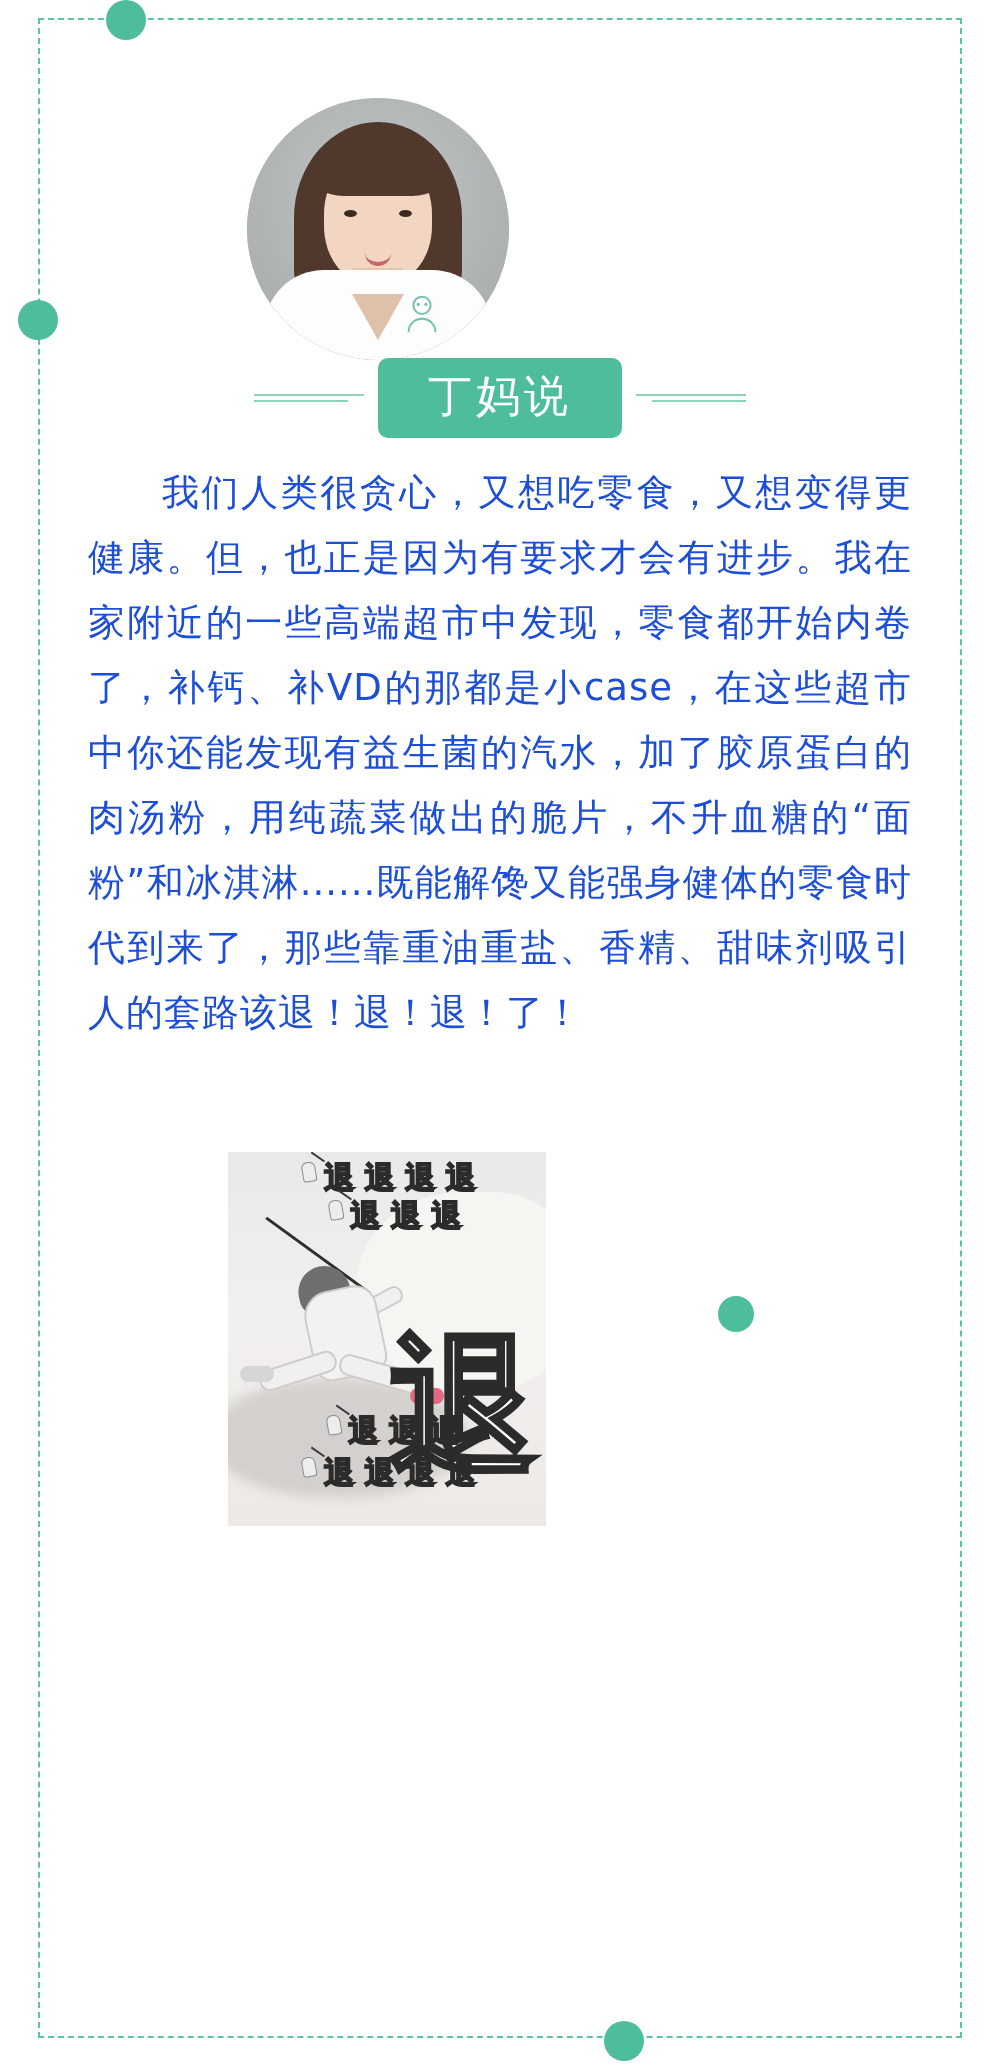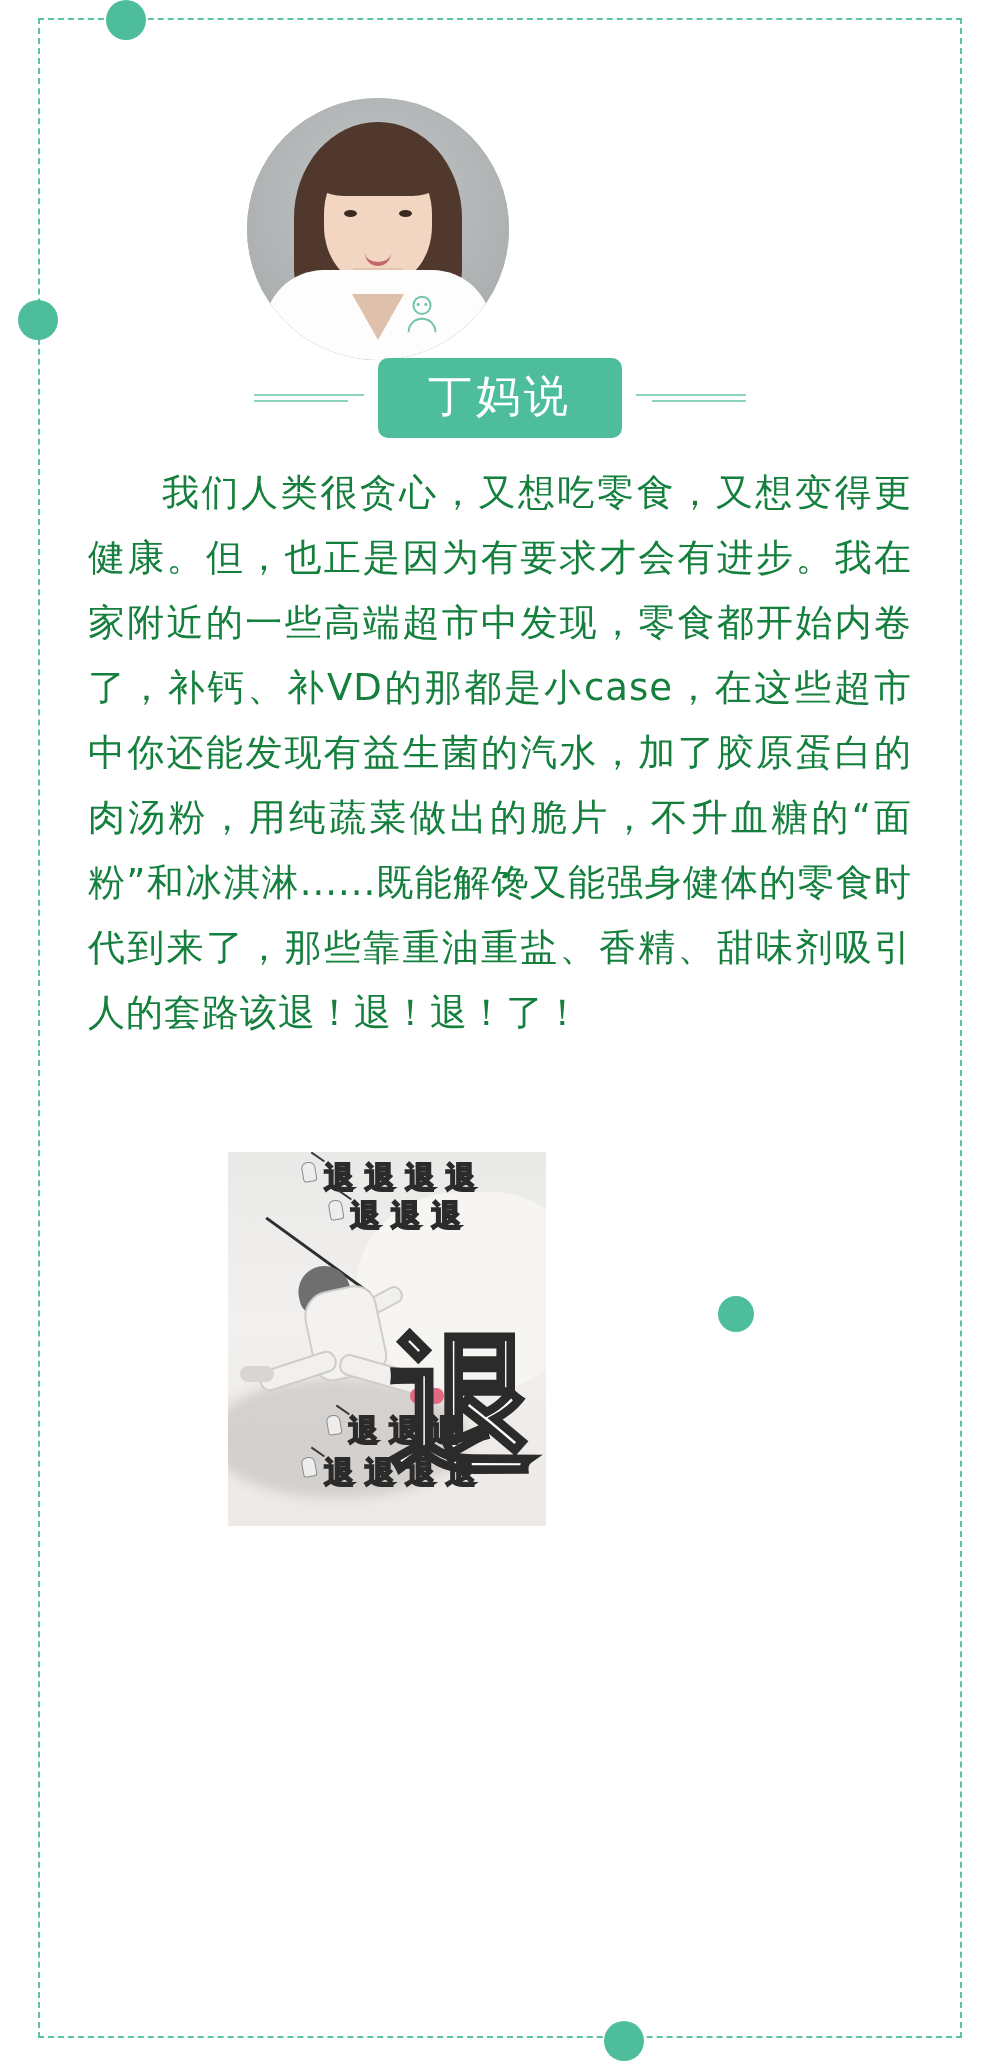--- a/index.html
+++ b/index.html
@@ -207,21 +207,21 @@
   }
 
   
   .article {
     position: absolute;
     left: 88px;
     top: 460px;
     width: 824px;
     font-size: 37px;
     line-height: 65px;
-    color: #15803d;
+    color: #1d4ed8;
     letter-spacing: 1px;
     text-align: justify;
     font-family: "DejaVu Sans", "Liberation Sans", sans-serif;
   }
   .article p { margin: 0; text-indent: 2em; }
 
   
   .meme {
     position: absolute;
     left: 228px;

